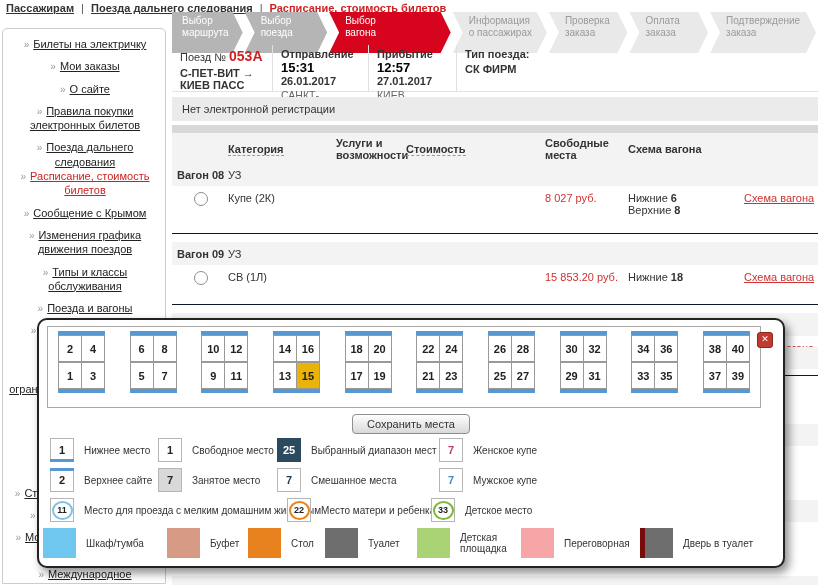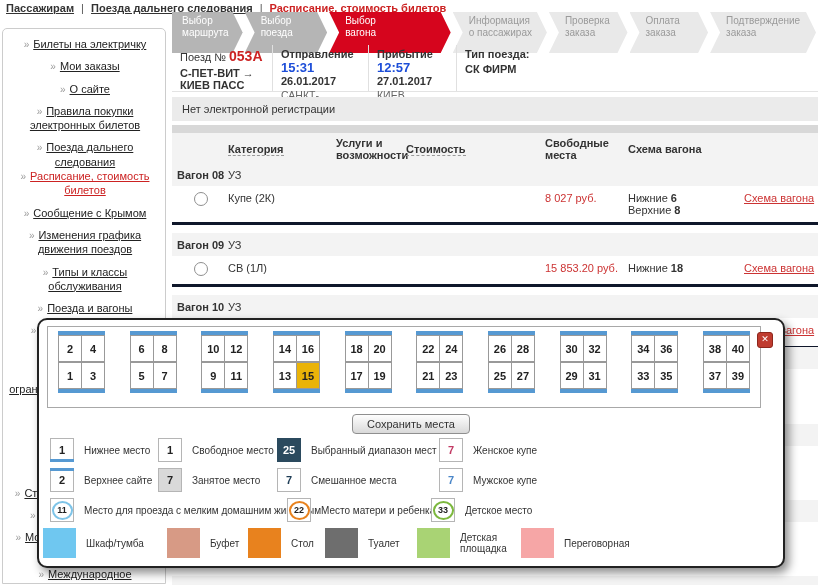--- a/index.html
+++ b/index.html
@@ -31,36 +31,36 @@
   .step.done{background:#b5b5b5;color:#fff;}
   .step.active{background:#d6051d;color:#fff;}
   .step.todo{background:#e9e9e9;color:#9a9a9a;}
   
   .train{position:absolute;top:45px;left:0;right:0;height:46px;border-bottom:1px solid #e3e3e3;display:flex;}
   .tsec{box-sizing:border-box;padding:3px 8px 0 8px;}
   .tsec + .tsec{border-left:1px solid #e0e0e0;}
   .tsec .lab{font-weight:700;color:#333;}
   .train-num{color:#cc2222;font-weight:700;font-size:14px;}
   .route{font-weight:700;margin-top:3px;}
-  .time{color:#1d4ed8;font-weight:700;font-size:13px;}
+  .time{color:#000000;font-weight:700;font-size:13px;}
   .date{font-weight:700;}
   .station{color:#666;margin-top:2px;font-size:10.5px;}
   .ttype{font-weight:700;margin-top:3px;}
   
   .notice{position:absolute;top:97px;left:0;right:0;height:24px;background:#ebebeb;line-height:24px;padding-left:10px;box-sizing:border-box;}
   .band{position:absolute;top:125px;left:0;right:0;height:8px;background:#d8d8d8;}
   .grid{display:grid;grid-template-columns:56px 108px 70px 139px 83px 116px 1fr;}
   .thead{position:absolute;top:133px;left:0;right:0;min-height:28px;background:#f3f3f3;align-items:center;
          font-weight:700;font-size:11px;padding:2px 0;}
   .thead .hcell span.dashed{border-bottom:1px dashed #999;}
   .tbody{position:absolute;top:161px;left:0;right:0;}
   .wrow{height:23px;background:#f3f3f3;align-items:center;margin-top:8px;}
   .wrow:first-child{margin-top:2px;}
   .wrow .wname{font-weight:700;padding-left:5px;}
-  .srow{padding:6px 0 6px 0;border-bottom:3px solid #0f172a;}
+  .srow{padding:6px 0 17px 0;border-bottom:1px solid #0f172a;}
   .radio{width:12px;height:12px;border:1px solid #8f8f8f;border-radius:50%;background:#fff;display:inline-block;margin-left:22px;}
   .price{color:#cc3333;}
   .seatline b{font-weight:700;}
   .scheme a{color:#cc3333;text-decoration:underline;}
   .bgrow{position:absolute;left:0;right:0;height:22px;background:#f3f3f3;}
   
   .popup{position:absolute;left:37px;top:318px;width:748px;height:250px;background:#fff;border:2px solid #222;
          border-radius:10px;box-shadow:4px 5px 10px rgba(0,0,0,.45);z-index:50;box-sizing:border-box;}
   .map{position:absolute;left:8px;top:6px;width:714px;height:82px;border:1px solid #a8a8a8;box-sizing:border-box;
        display:flex;justify-content:space-between;padding:4px 10px 0 10px;background:#fff;}
@@ -472,15 +472,21 @@
           <span class="llab">Туалет</span>
         </div>
         <div class="litem" style="left: 378px;">
           <div class="swatch" style="background: rgb(169, 211, 116);"></div>
           <span class="llab wrap">Детская площадка</span>
         </div>
         <div class="litem" style="left: 482px;">
           <div class="swatch" style="background: rgb(246, 166, 166);"></div>
           <span class="llab">Переговорная</span>
         </div>
+        <div class="litem" style="left: 601px;">
+          <div class="swatch" style="background: rgb(110, 110, 110);">
+            <div class="stripe" style="background: rgb(122, 11, 11);"></div>
+          </div>
+          <span class="llab">Дверь в туалет</span>
+        </div>
       </div>
     </div>
 </div>
 
 </body></html>

